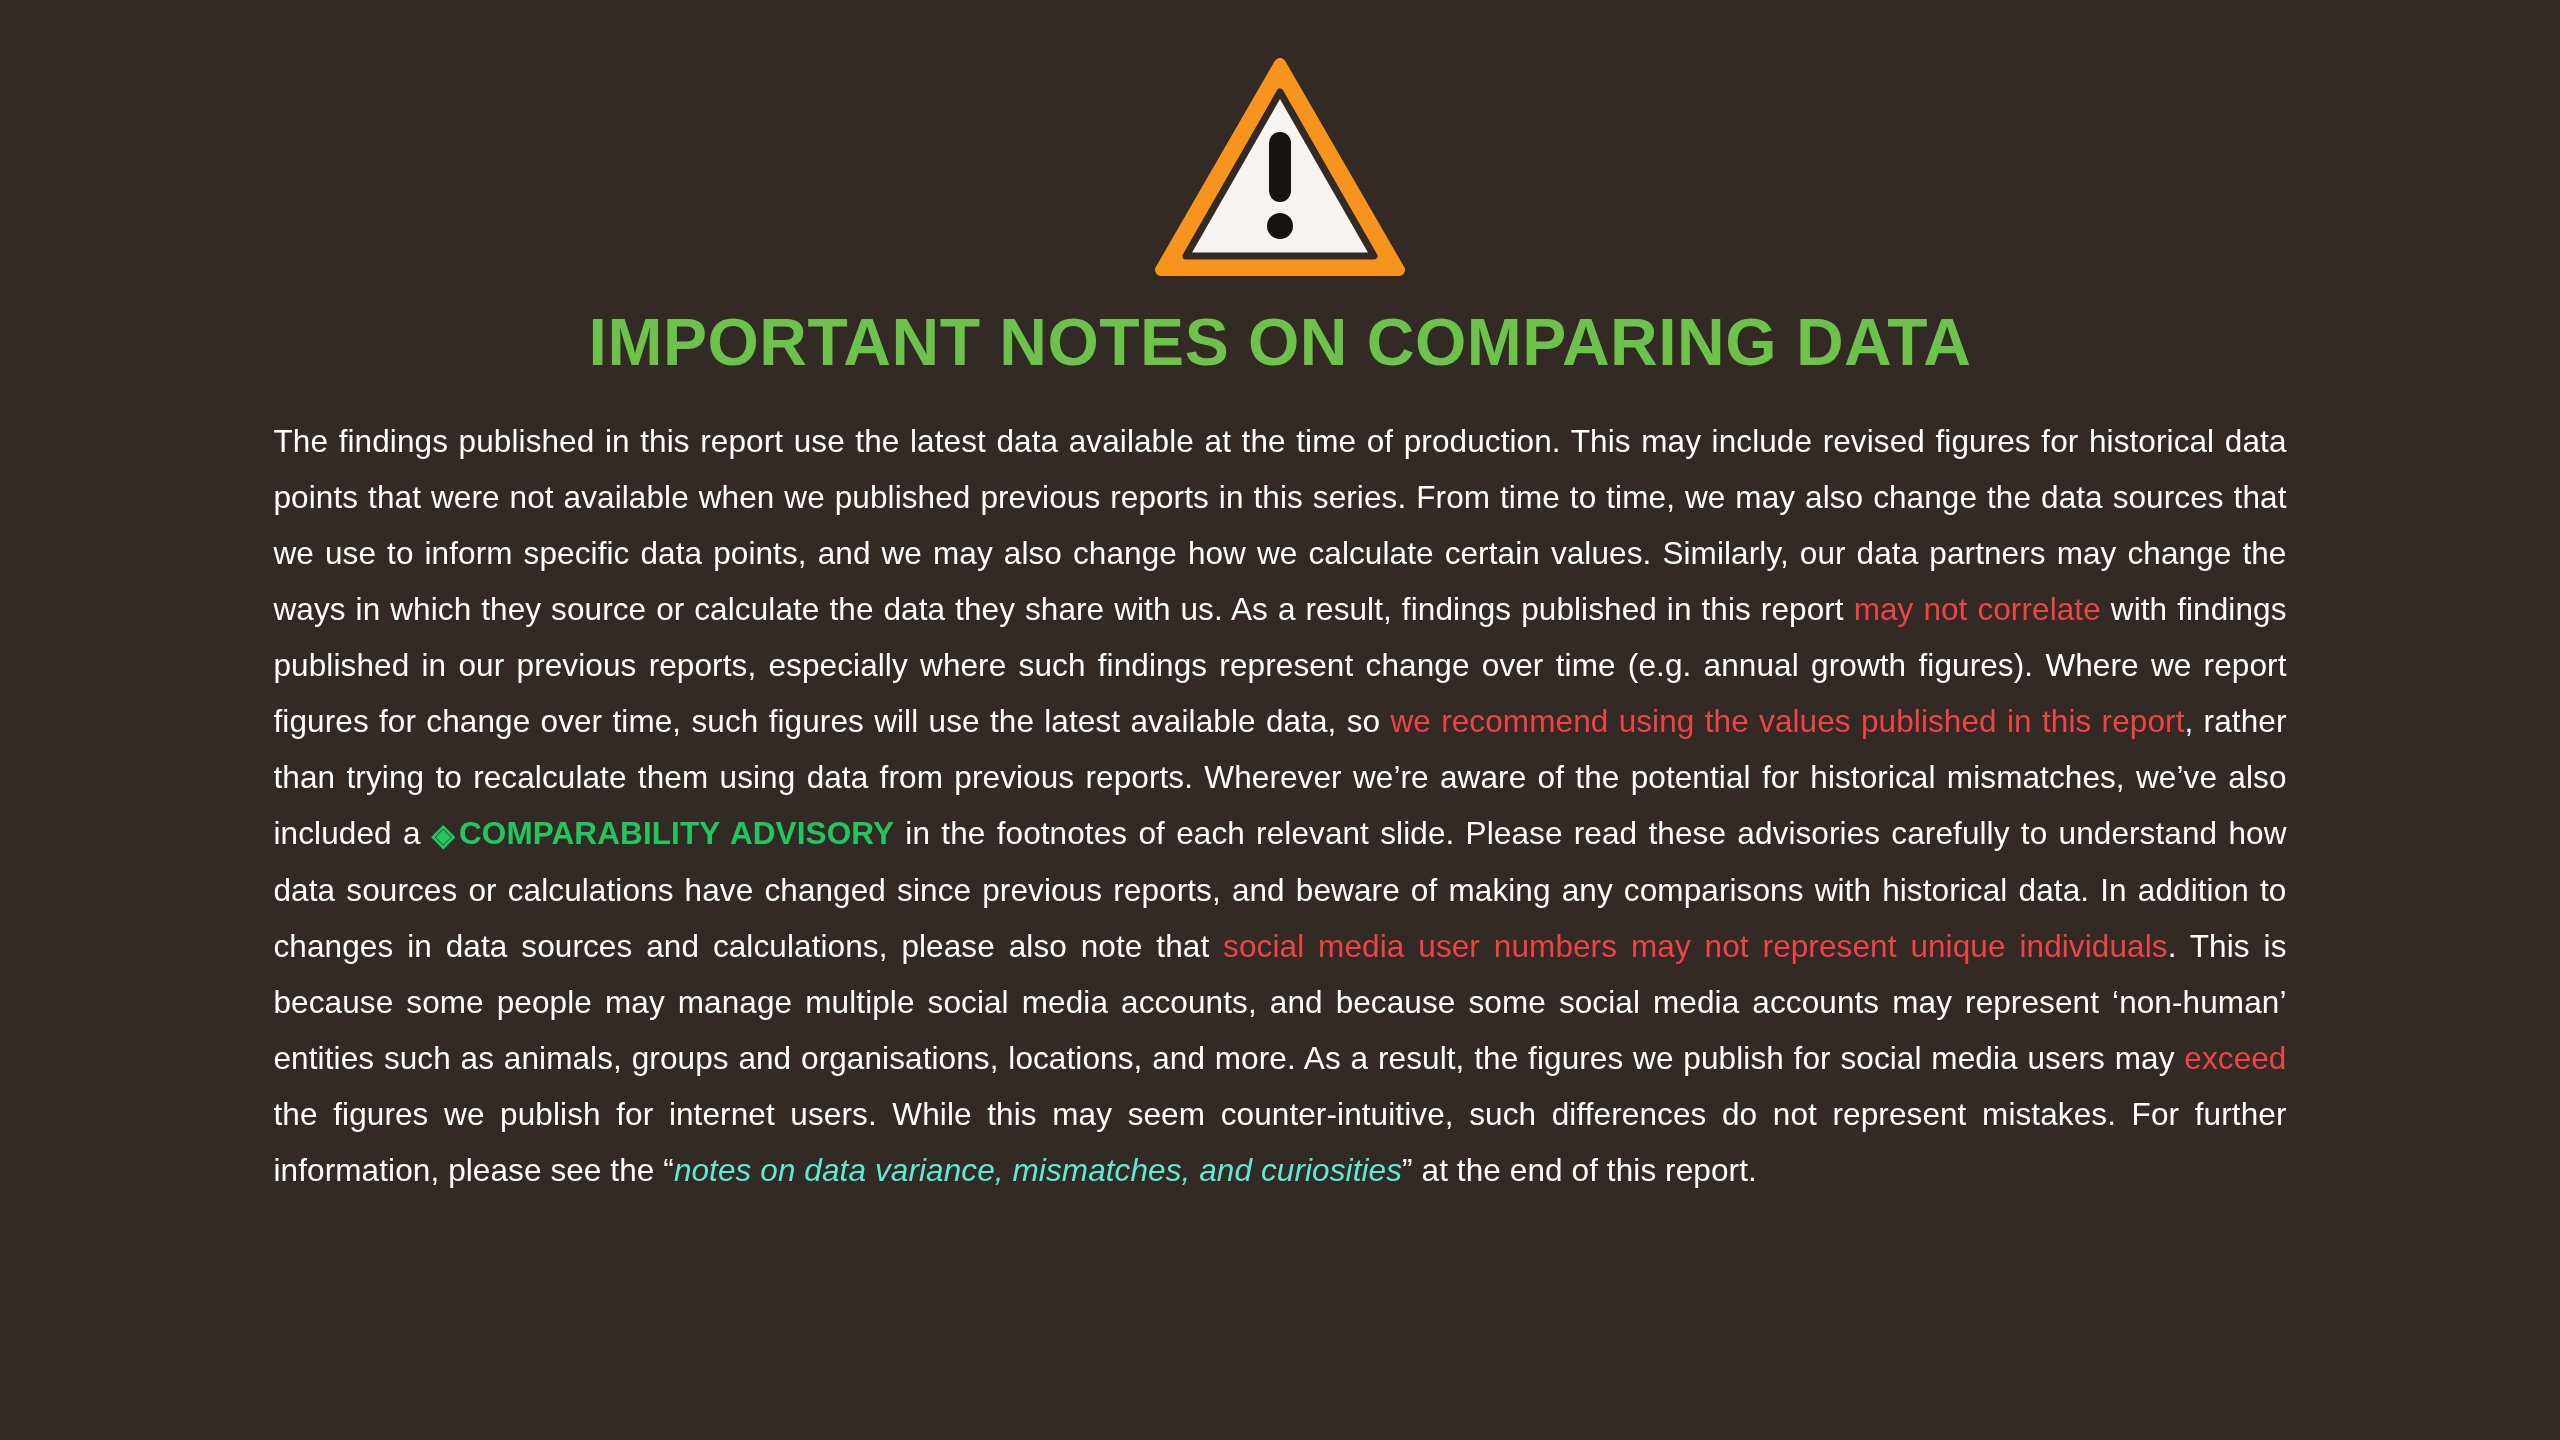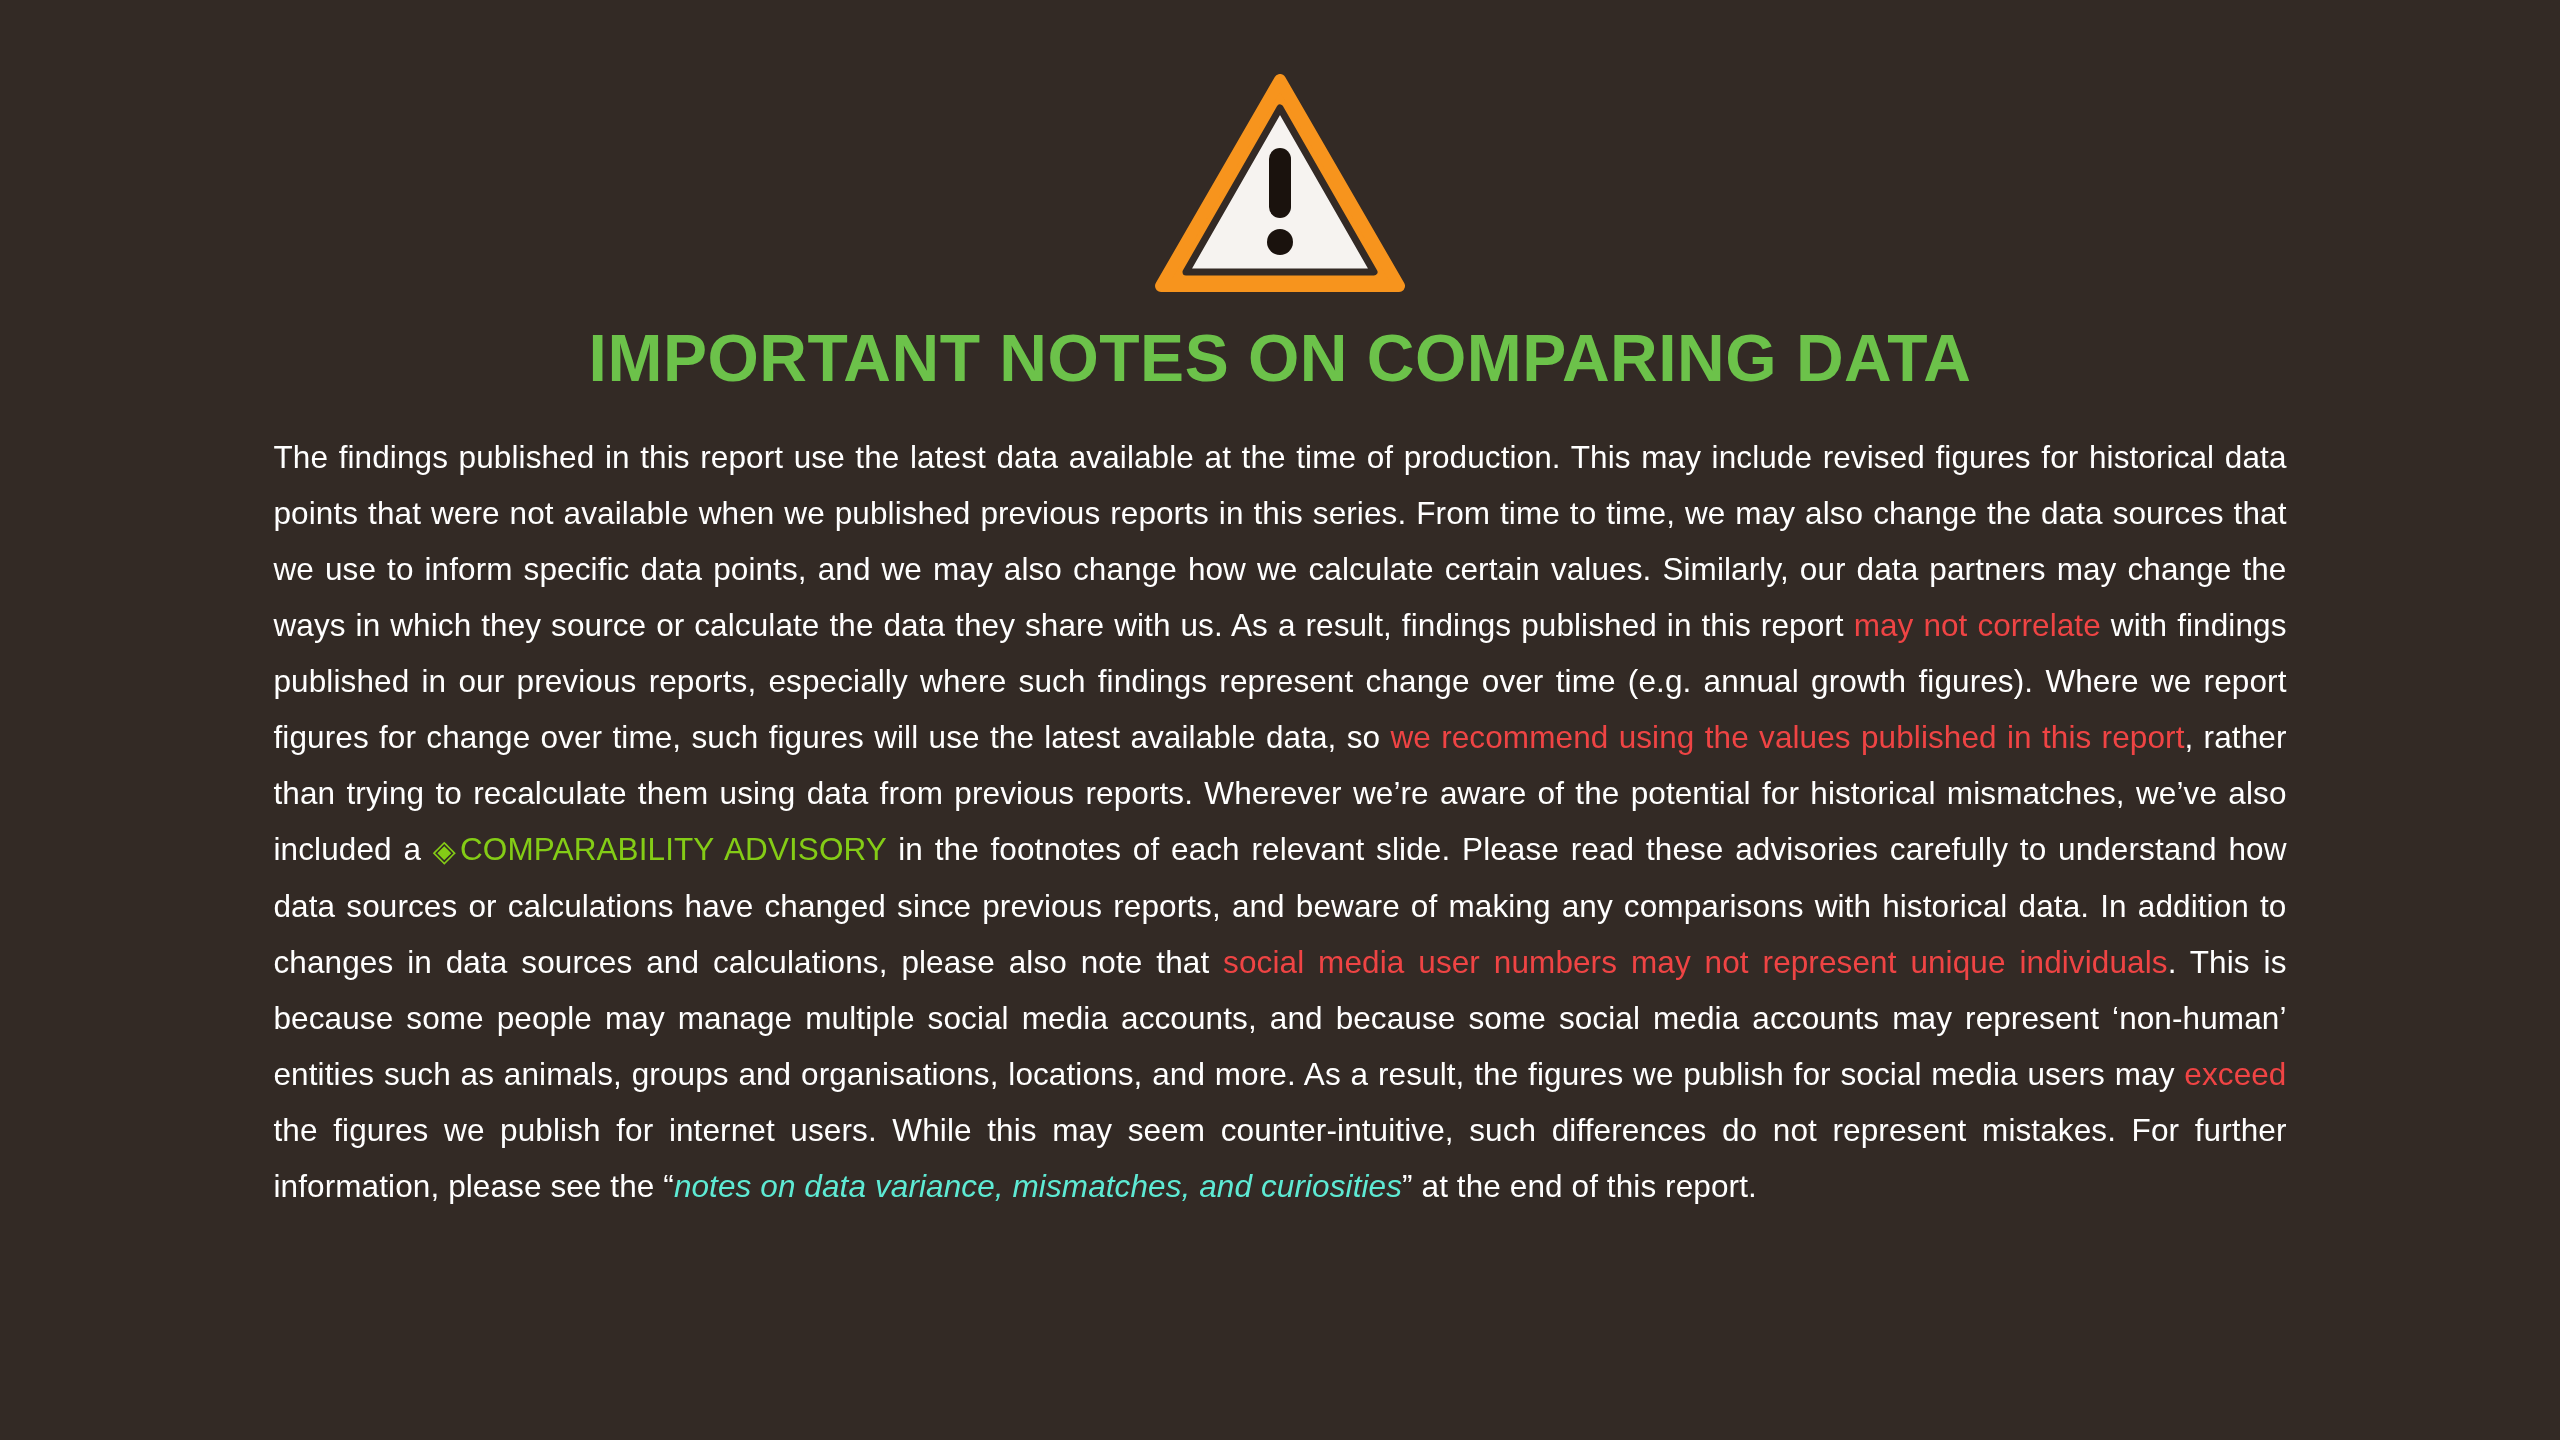--- a/index.html
+++ b/index.html
@@ -13,21 +13,21 @@
   body {
     font-family: "Liberation Sans", sans-serif;
     color: #FFFFFF;
   }
   .slide {
     position: relative;
     width: 2560px;
     height: 1440px;
     background: #332A25;
     box-sizing: border-box;
-    padding: 16px;
+    padding: 0;
   }
   .warning-wrap {
     width: 100%;
     display: flex;
     justify-content: center;
     align-items: flex-start;
     padding-top: 58px;
   }
   .warning-icon {
     width: 250px;
@@ -59,22 +59,22 @@
   }
   .hl {
     color: #ef4444;
     font-weight: normal;
   }
   .hl-italic {
     color: #5eead4;
     font-style: italic;
   }
   .advisory {
-    color: #84cc16;
-    font-weight: normal;
+    color: #22c55e;
+    font-weight: bold;
     white-space: nowrap;
   }
   .advisory-diamond {
     display: inline-block;
     transform: translateY(1px);
     margin-right: 4px;
     font-size: 30px;
   }
 </style>
 </head>

